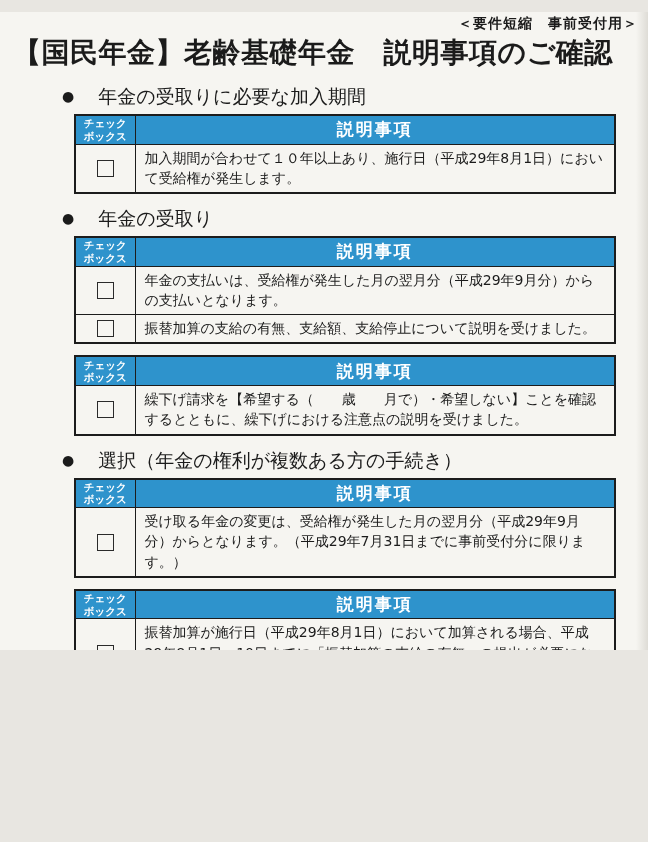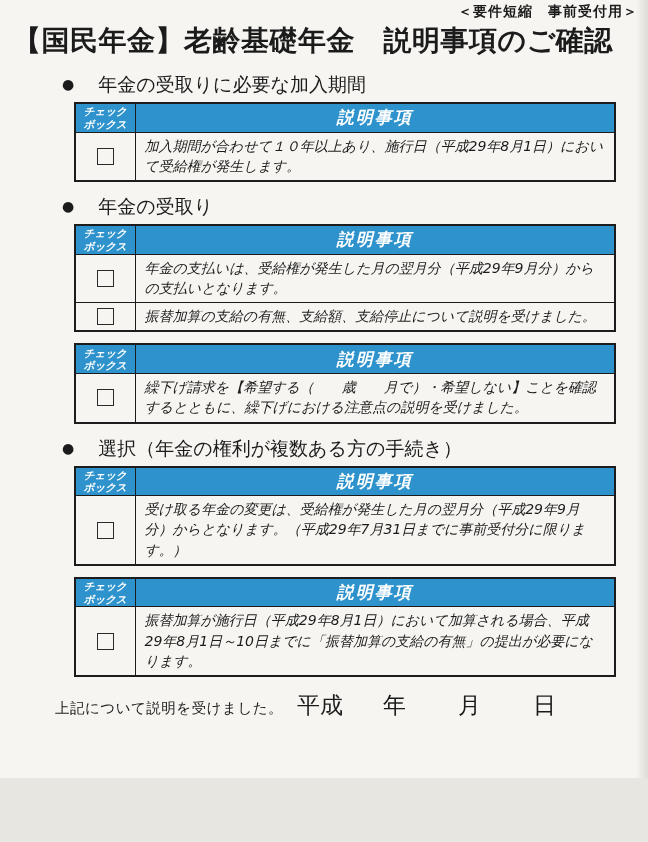--- a/index.html
+++ b/index.html
@@ -1,21 +1,21 @@
 <!DOCTYPE html>
 <html><head>
 <meta charset="utf-8">
 <style>
   * { margin: 0; padding: 0; box-sizing: border-box; }
   html, body { background: #e8e6e1; }
   .page {
     position: relative;
     width: 648px;
-    height: 778px;
-    margin: 0 auto;
+    height: 638px;
+    margin: 12px auto;
     background: linear-gradient(to right, #f6f5f1 0, #f6f5f1 636px, #dedcd6 648px);
     font-family: "DejaVu Sans", "Liberation Sans", sans-serif;
     color: #1b1b1b;
     overflow: hidden;
   }
   .corner-note {
     position: absolute;
     top: 3px;
     right: 10px;
     font-size: 14px;
@@ -42,21 +42,20 @@
     margin-right: 24px;
     vertical-align: 2px;
   }
   .heading-note { font-size: 14px; }
   table.check-table {
     margin-left: 58px;
     width: 542px;
     border-collapse: collapse;
     border: 2.5px solid #1c1c1c;
     table-layout: fixed;
-    font-style: italic;
   }
   table.check-table th, table.check-table td {
     border: 1.5px solid #1c1c1c;
   }
   th.th-check {
     width: 60px;
     background: #2e93cc;
     color: #ffffff;
     font-size: 10.5px;
     font-weight: bold;

